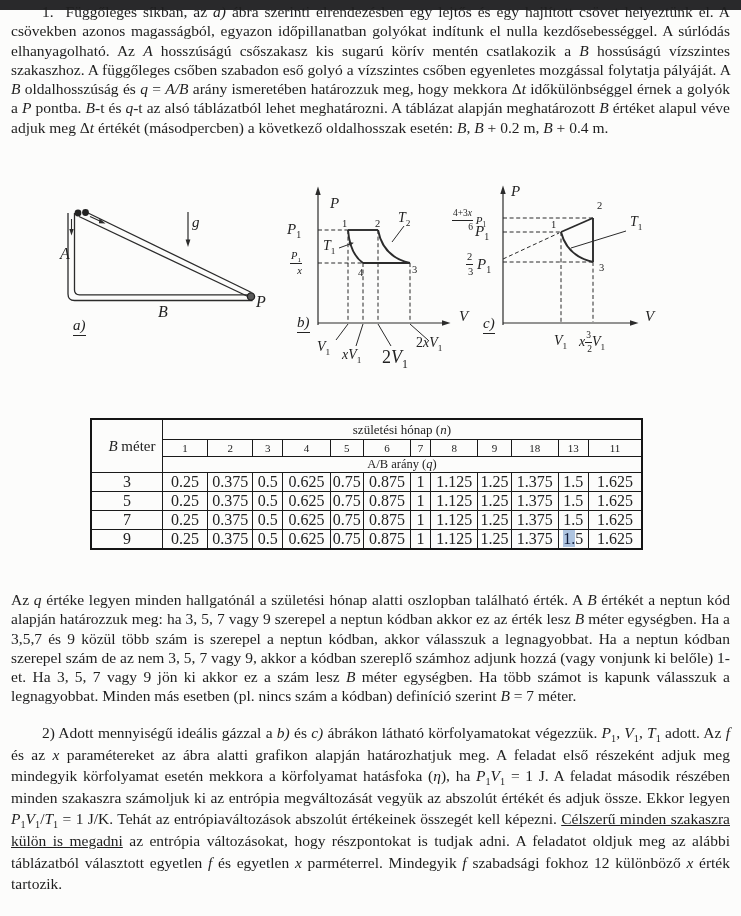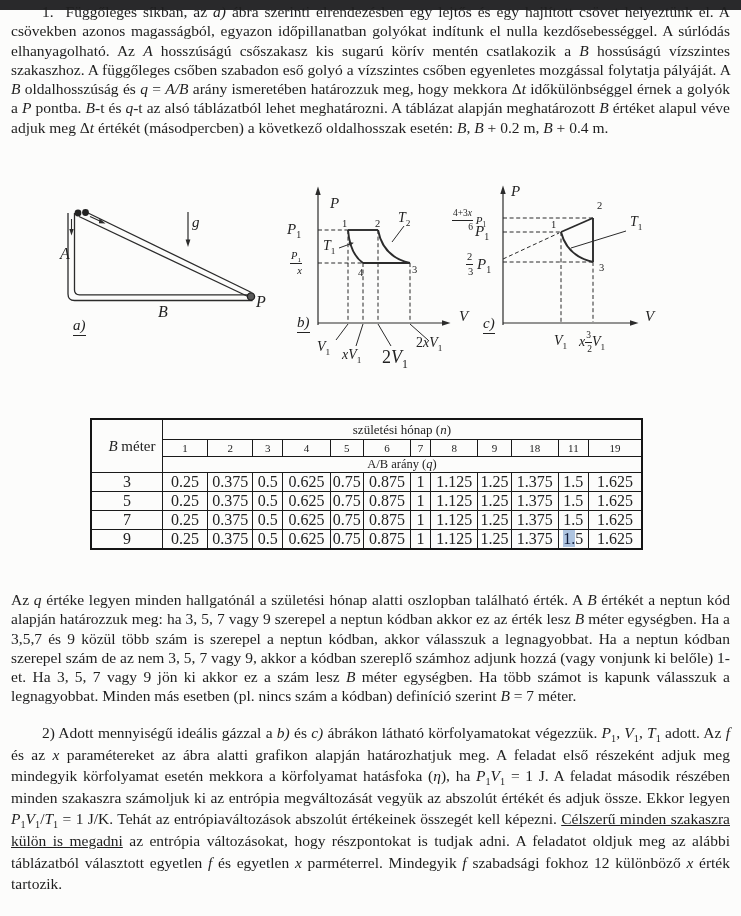--- a/index.html
+++ b/index.html
@@ -208,22 +208,22 @@
       <td>1</td>
       <td>2</td>
       <td>3</td>
       <td>4</td>
       <td>5</td>
       <td>6</td>
       <td>7</td>
       <td>8</td>
       <td>9</td>
       <td>18</td>
+      <td>13</td>
       <td>11</td>
-      <td>19</td>
     </tr>
     <tr class="h3">
       <td colspan="12">A/B arány (<i>q</i>)</td>
     </tr>
     <tr class="dr">
       <td class="bval">3</td>
       <td>0.25</td>
       <td>0.375</td>
       <td>0.5</td>
       <td>0.625</td>

